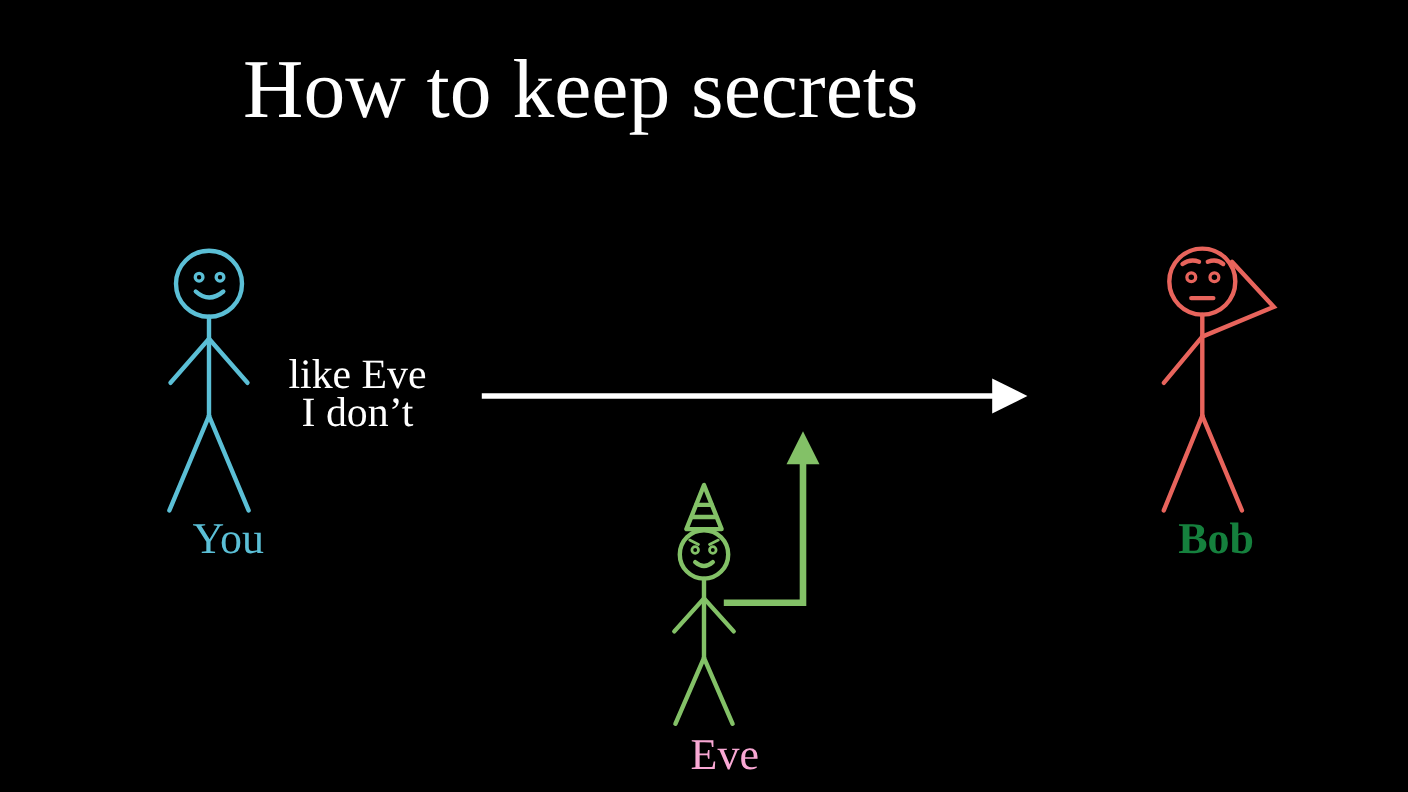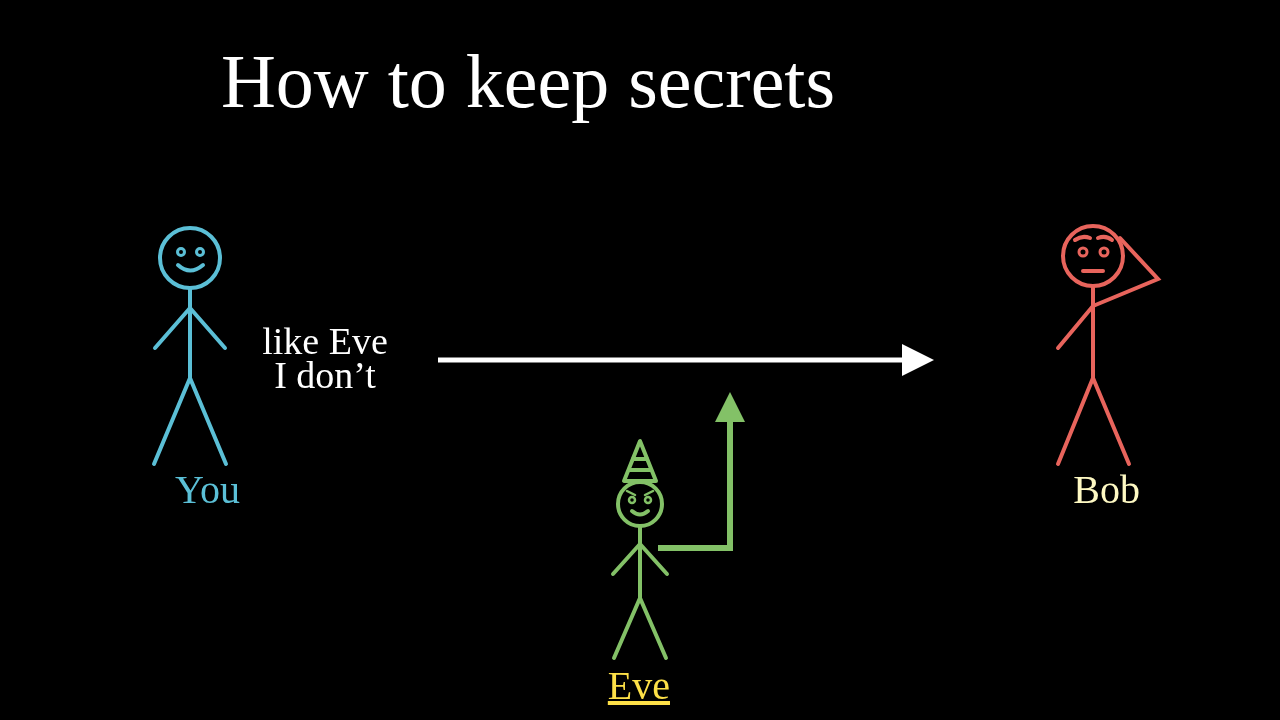--- a/index.html
+++ b/index.html
@@ -69,14 +69,14 @@
     <polygon points="715,422 730,392 745,422" fill="#83c167"></polygon>
   </g>
 </svg>
 
 <div id="msg">
   <div>like Eve</div>
   <div>I don’t</div>
 </div>
 
 <div class="lbl" style="left:140px; top:466px; width:100px; color:#5bbfd6;">You</div>
-<div class="lbl" style="left:1040px; top:466px; width:100px; color:#fef9c3;">Bob</div>
-<div class="lbl" style="left:570px; top:662px; width:100px; color:#fde047;text-decoration:underline;">Eve</div>
+<div class="lbl" style="left:1040px; top:466px; width:100px; color:#15803d;font-weight:bold;">Bob</div>
+<div class="lbl" style="left:590px; top:662px; width:100px; color:#f9a8d4;">Eve</div>
 
 </body></html>

